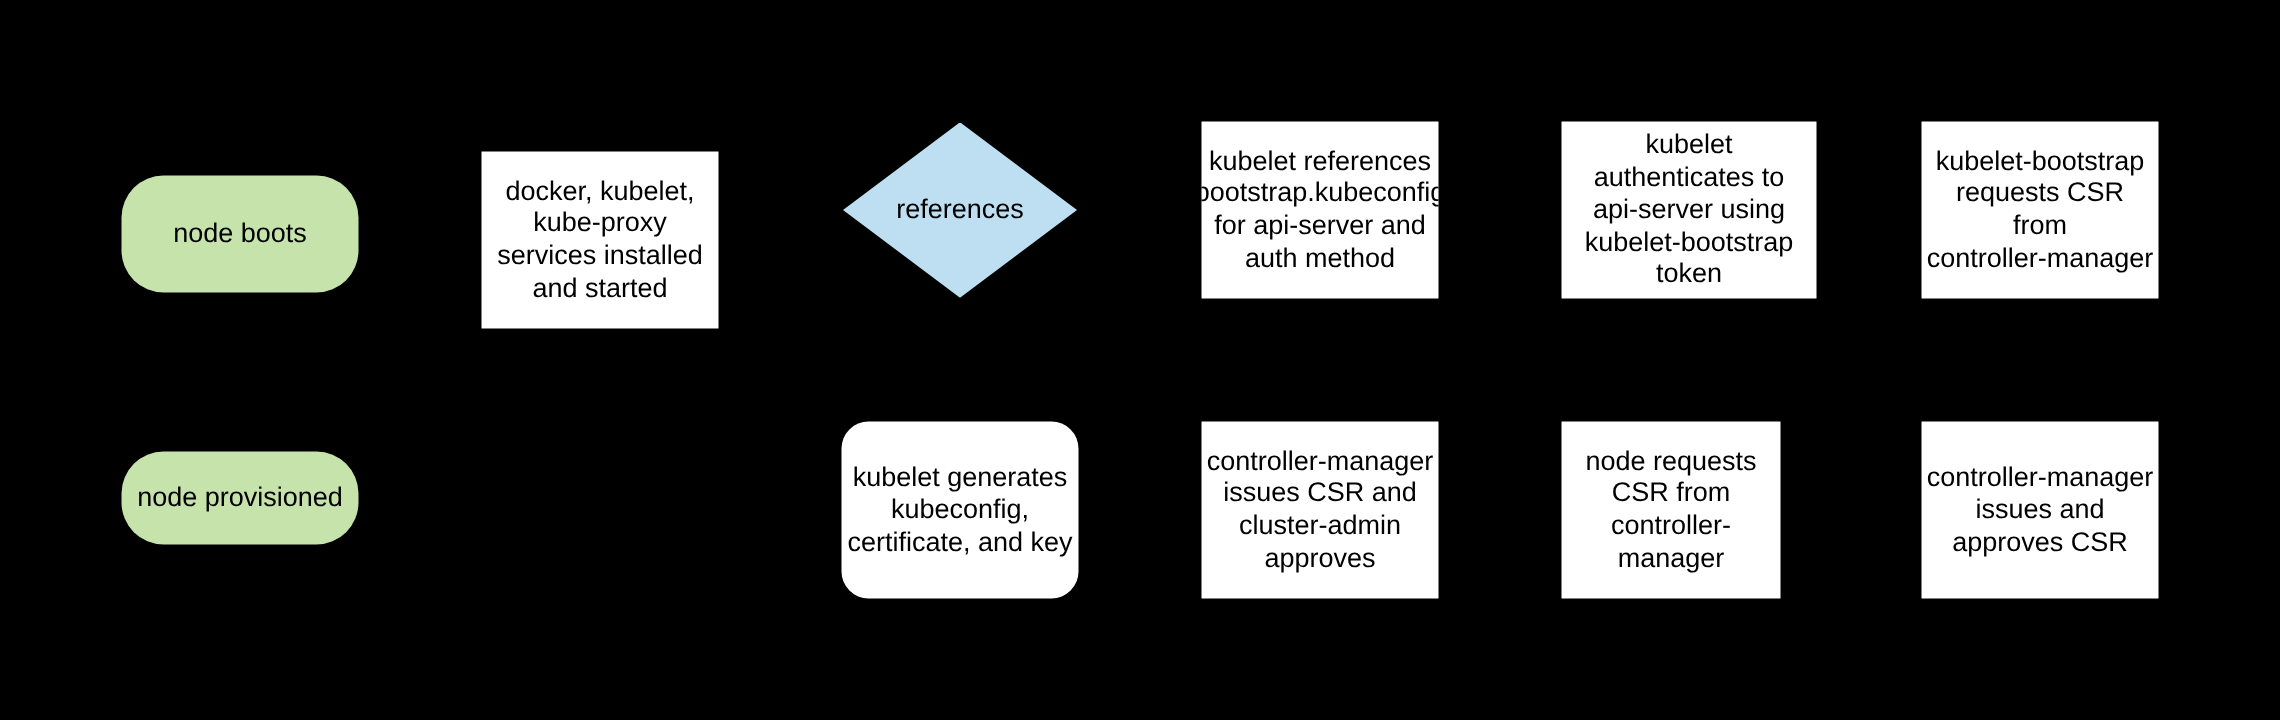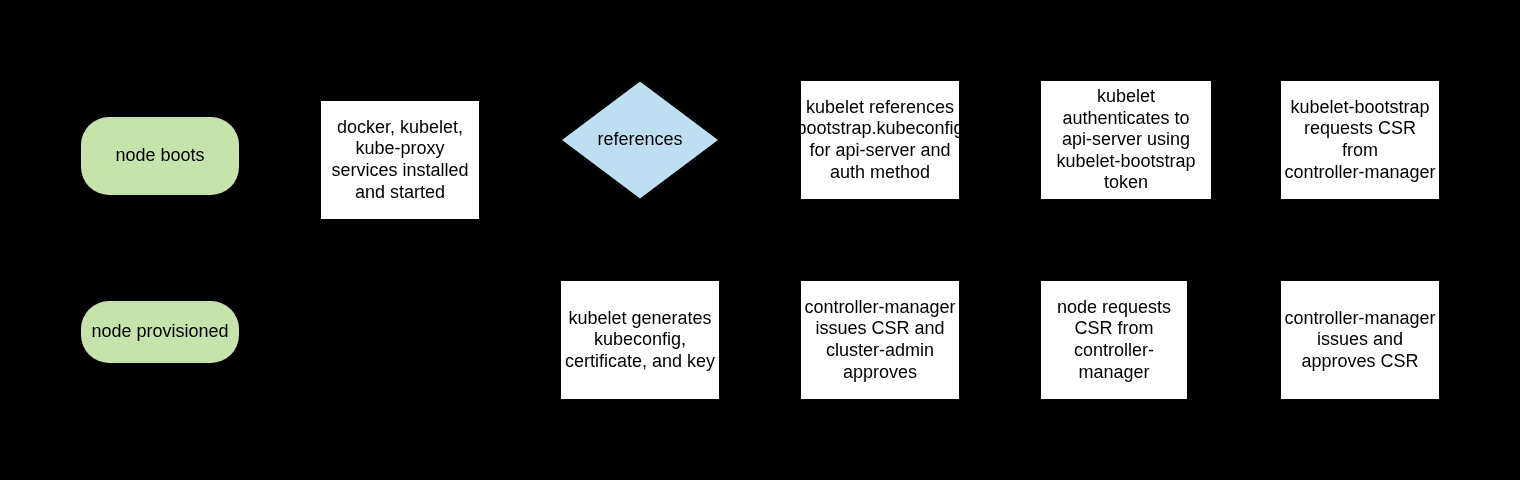--- a/index.html
+++ b/index.html
@@ -73,21 +73,21 @@
     </div>
     <div class="node process" style="width: 158px; height: 118px; left: 1281px; top: 81px;">
       <span>kubelet-bootstrap
 requests CSR
 from
 controller-manager</span>
     </div>
     <div class="node terminal" style="width: 158px; height: 62px; left: 81px; top: 301px;">
       <span>node provisioned</span>
     </div>
-    <div class="node process" style="width: 158px; height: 118px; left: 561px; top: 281px;">
+    <div class="node process" style="width: 158px; height: 118px; left: 561px; top: 281px; border-radius: 18px;">
       <span>kubelet generates
 kubeconfig,
 certificate, and key</span>
     </div>
     <div class="node process" style="width: 158px; height: 118px; left: 801px; top: 281px;">
       <span>controller-manager
 issues CSR and
 cluster-admin
 approves</span>
     </div>

